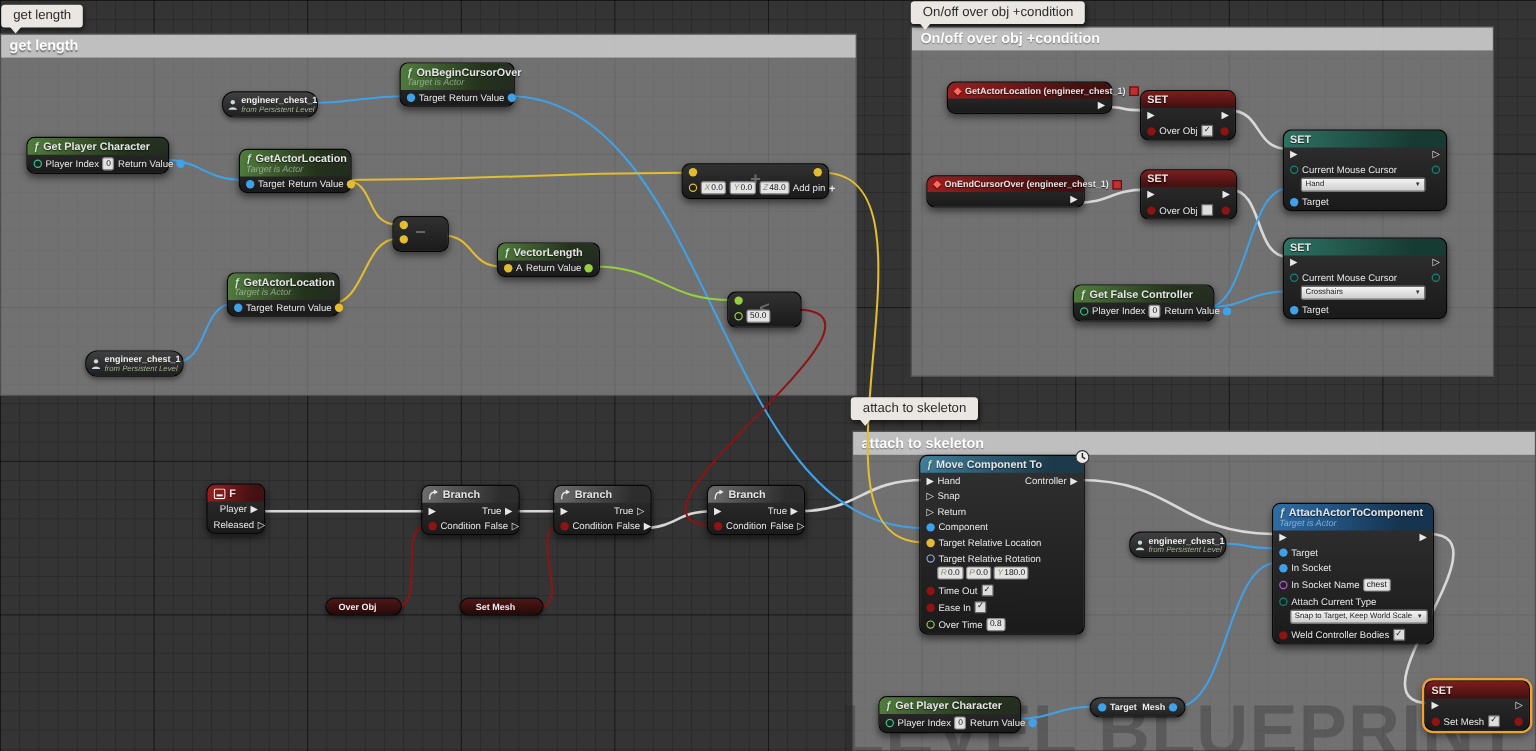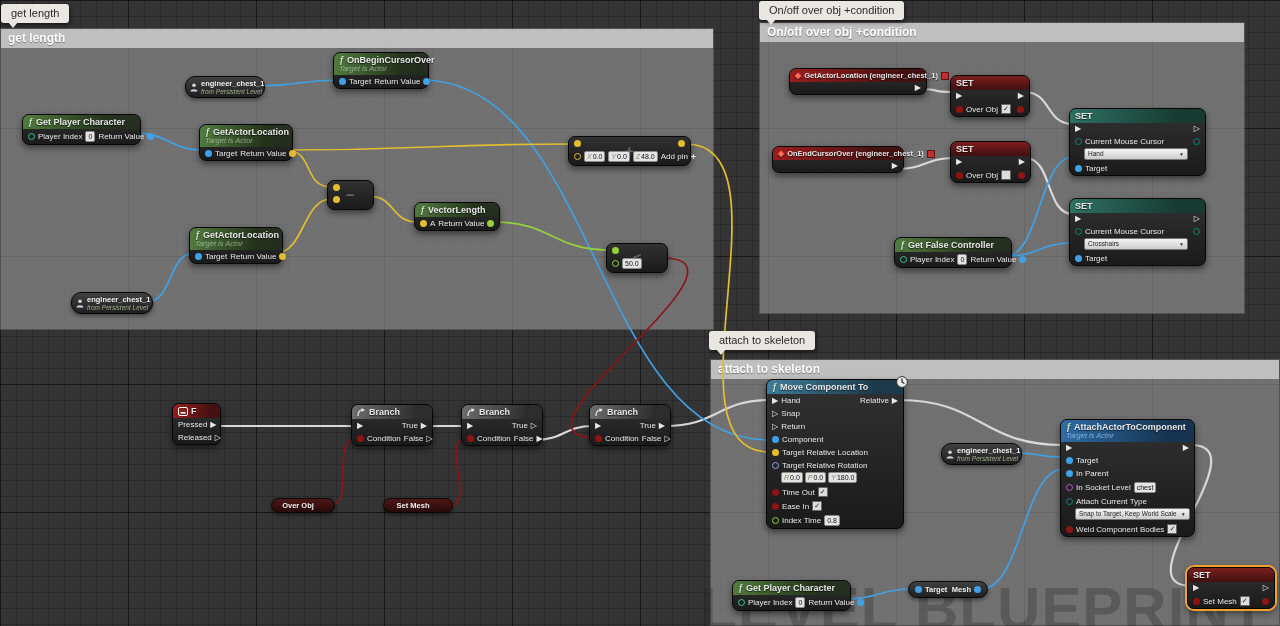--- a/index.html
+++ b/index.html
@@ -415,21 +415,21 @@
       <div class="trow">
         <svg width="10" height="9" viewBox="0 0 10 9" style="flex:none">
           <rect x="0.5" y="0.5" width="9" height="8" rx="1.5" fill="none" stroke="#fff"></rect>
           <rect x="2.5" y="5" width="5" height="1.6" fill="#fff"></rect>
         </svg>
         <span>F</span>
       </div>
     </div>
     <div class="row">
       <span class="rt">
-        <span class="lbl">Pressed</span>
+        <span class="lbl">Player</span>
         <span class="pin-exec">▶</span>
       </span>
     </div>
     <div class="row">
       <span class="rt">
         <span class="lbl">Released</span>
         <span class="pin-exec">▷</span>
       </span>
     </div>
   </div>
@@ -527,21 +527,21 @@
       </div>
     </div>
     <span class="badge-clock"><svg width="12" height="12" viewBox="0 0 12 12">
         <circle cx="6" cy="6" r="5.4" fill="#ececec" stroke="#333"></circle>
         <path d="M6,2.6 L6,6 L8.4,7.4" stroke="#222" stroke-width="1.2" fill="none"></path>
       </svg></span>
     <div class="row">
       <span class="pin-exec">▶</span>
       <span class="lbl">Hand</span>
       <span class="rt">
-        <span class="lbl">Relative</span>
+        <span class="lbl">Controller</span>
         <span class="pin-exec">▶</span>
       </span>
     </div>
     <div class="row">
       <span class="pin-exec">▷</span>
       <span class="lbl">Snap</span>
     </div>
     <div class="row">
       <span class="pin-exec">▷</span>
       <span class="lbl">Return</span>
@@ -577,21 +577,21 @@
       <span class="lbl">Time Out</span>
       <span class="cbox">✓</span>
     </div>
     <div class="row">
       <span class="pin-dot" style="background: rgb(142, 20, 20);"></span>
       <span class="lbl">Ease In</span>
       <span class="cbox">✓</span>
     </div>
     <div class="row">
       <span class="pin-dot h" style="border-color: rgb(150, 209, 60);"></span>
-      <span class="lbl">Index Time</span>
+      <span class="lbl">Over Time</span>
       <span class="field">
         <span>0.8</span>
       </span>
     </div>
   </div>
 <div class="pill" style="left: 941px; top: 443px; width: 81px;">
     <svg width="8" height="9" viewBox="0 0 8 9" style="flex:none">
       <circle cx="4" cy="2.2" r="1.8" fill="#cfd8dc"></circle>
       <path d="M0.5,8.5 C0.5,5.6 7.5,5.6 7.5,8.5 Z" fill="#cfd8dc"></path>
     </svg>
@@ -614,42 +614,42 @@
       <span class="rt">
         <span class="pin-exec">▶</span>
       </span>
     </div>
     <div class="row">
       <span class="pin-dot" style="background: rgb(63, 162, 232);"></span>
       <span class="lbl">Target</span>
     </div>
     <div class="row">
       <span class="pin-dot" style="background: rgb(63, 162, 232);"></span>
-      <span class="lbl">In Parent</span>
+      <span class="lbl">In Socket</span>
     </div>
     <div class="row">
       <span class="pin-dot h" style="border-color: rgb(180, 92, 200);"></span>
-      <span class="lbl">In Socket Level</span>
+      <span class="lbl">In Socket Name</span>
       <span class="field">
         <span>chest</span>
       </span>
     </div>
     <div class="row">
       <span class="pin-dot h" style="border-color: rgb(15, 133, 119);"></span>
       <span class="lbl">Attach Current Type</span>
     </div>
     <div class="stack2">
       <div class="dd" style="min-width: 96px;">
         <span>Snap to Target, Keep World Scale</span>
         <span class="arr">▼</span>
       </div>
     </div>
     <div class="row">
       <span class="pin-dot" style="background: rgb(142, 20, 20);"></span>
-      <span class="lbl">Weld Component Bodies</span>
+      <span class="lbl">Weld Controller Bodies</span>
       <span class="cbox">✓</span>
     </div>
   </div>
 <div class="node" style="left: 732px; top: 580px; width: 119px;">
     <div class="hdrwrap h-green">
       <div class="trow">
         <span class="ic-fn">ƒ</span>
         <span>Get Player Character</span>
       </div>
     </div>

